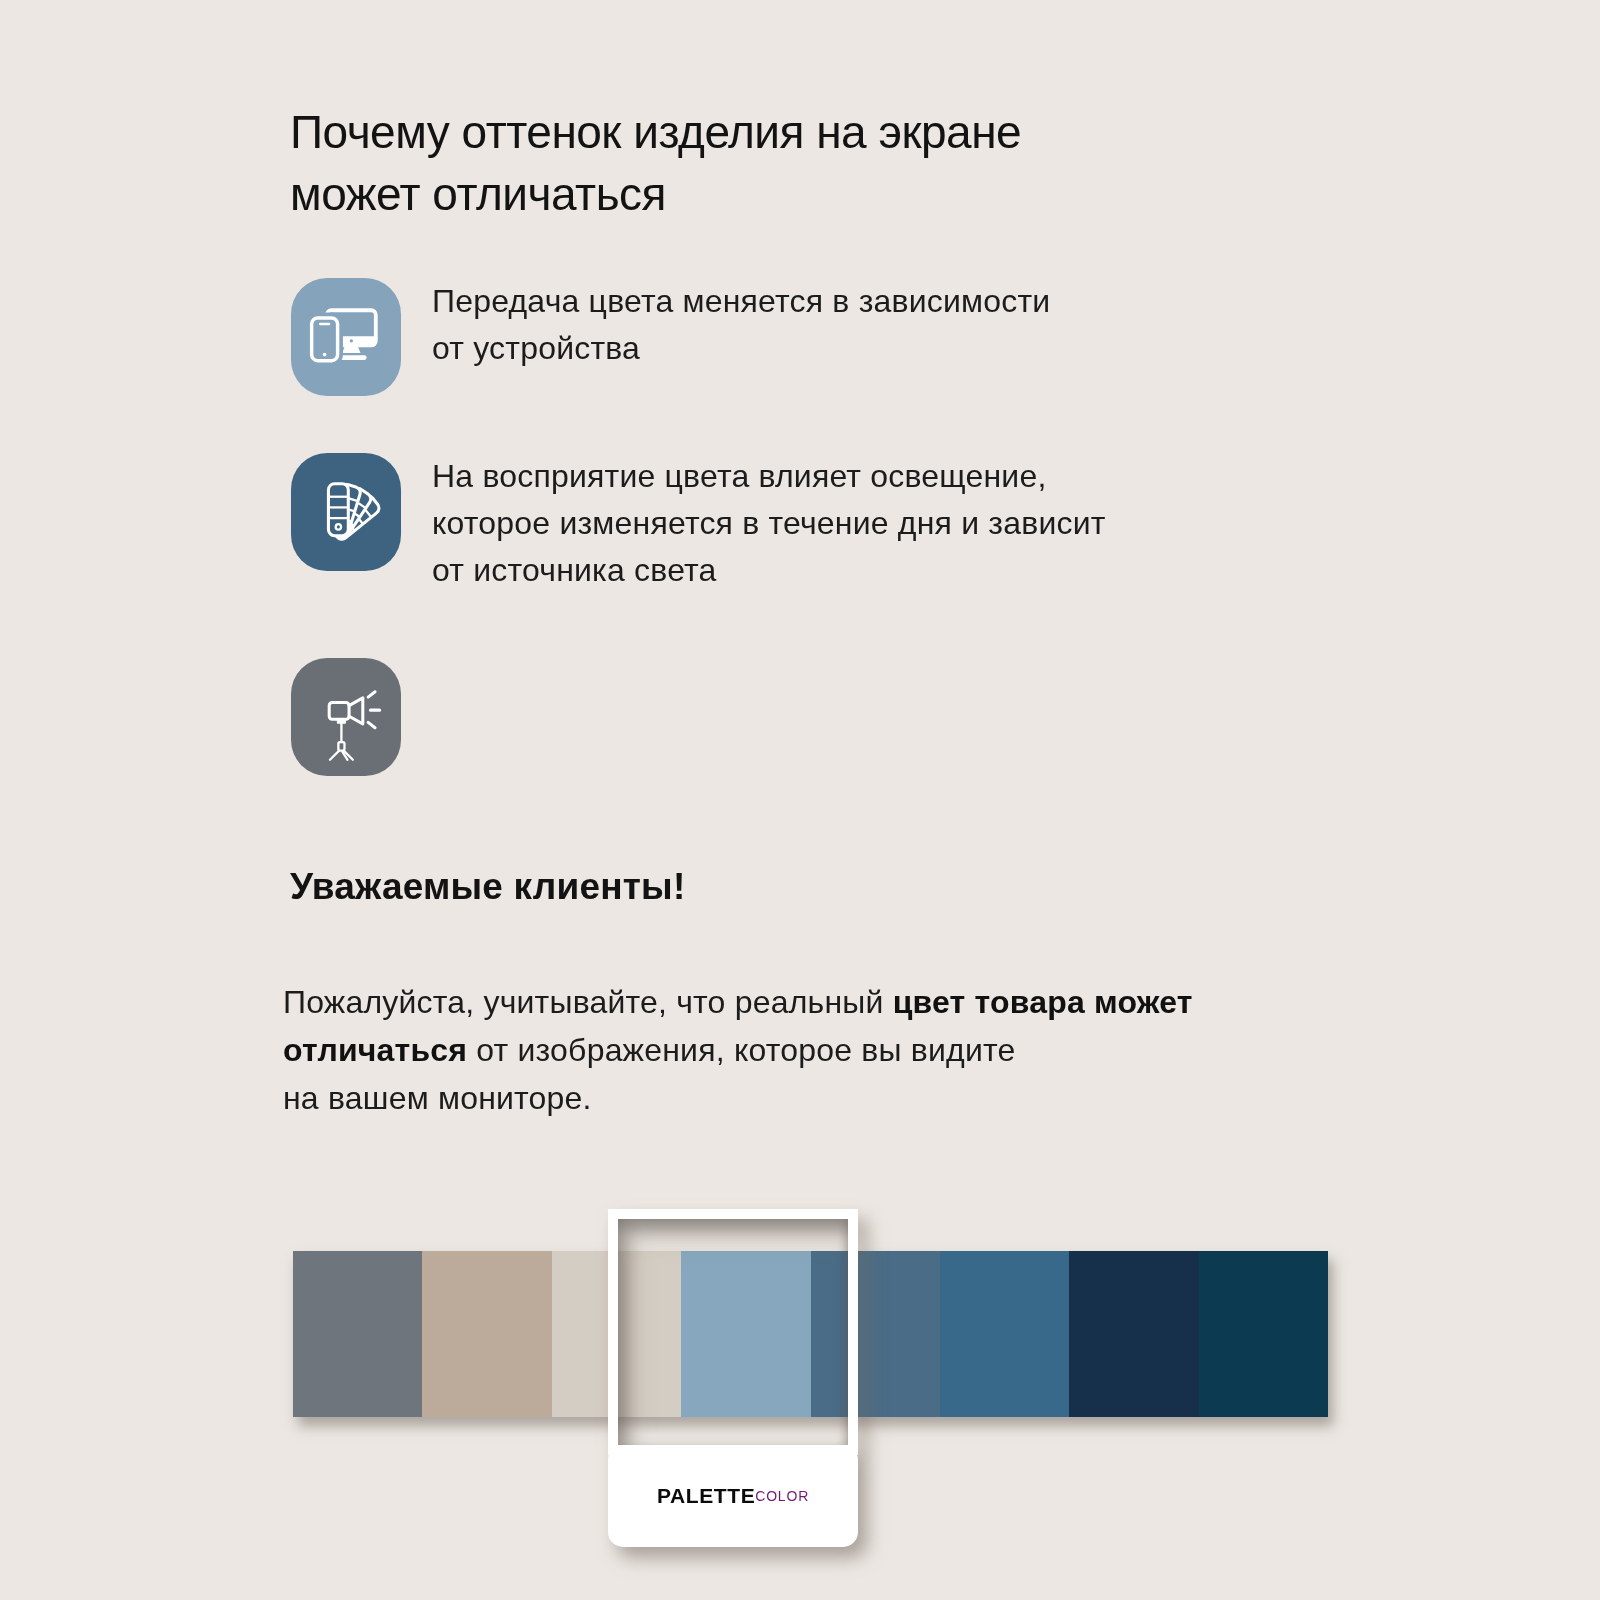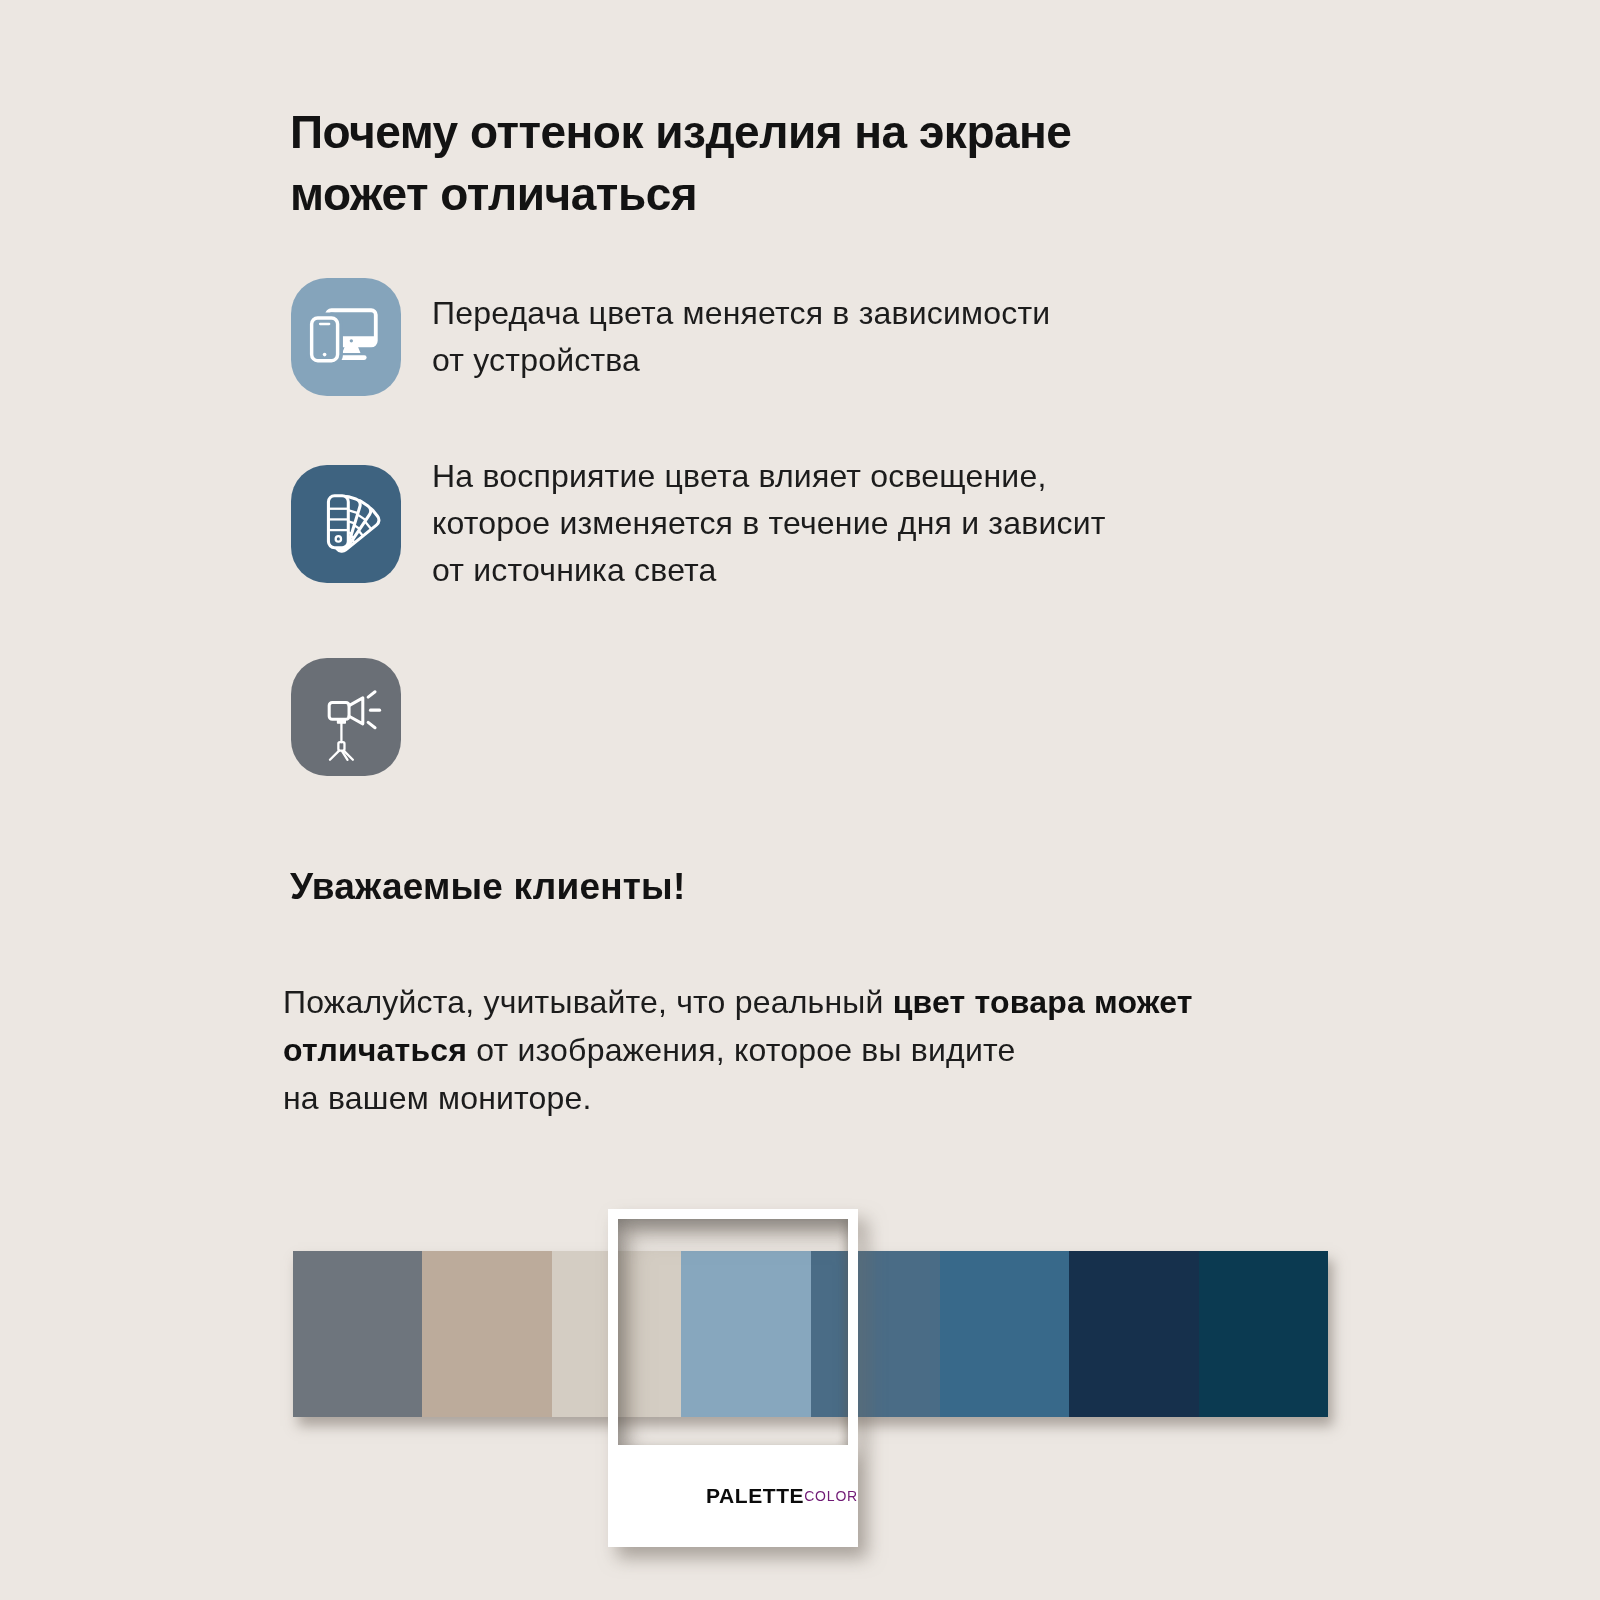--- a/index.html
+++ b/index.html
@@ -5,26 +5,26 @@
   html, body { margin: 0; padding: 0; }
   body {
     width: 1600px; height: 1600px; position: relative; overflow: hidden;
     font-family: "Liberation Sans", sans-serif;
   }
   .page {
     position: absolute; inset: 0;
   }
   .title {
     position: absolute; left: 290px; top: 70px;
-    font-size: 46px; font-weight: 700; line-height: 62px;
+    font-size: 46px; font-weight: 400; line-height: 62px;
     color: #131313; letter-spacing: -0.5px; white-space: pre-line;
   }
   .reason {
     position: absolute; left: 291px;
-    display: flex; align-items: center; gap: 31px;
+    display: flex; align-items: flex-start; gap: 31px;
   }
   .reason-1 { top: 278px; }
   .reason-2 { top: 453px; }
   .reason-3 { top: 658px; }
   .squircle {
     width: 110px; height: 118px; border-radius: 36px; flex: none;
     display: flex; align-items: center; justify-content: center;
   }
   .squircle svg { display: block; }
   .reason-text {
@@ -56,21 +56,21 @@
     position: absolute; top: 0; left: 0; width: 230px; height: 226px;
     border: 10px solid #ffffff;
     box-shadow:
       inset 0 12px 14px -4px rgba(80, 75, 70, 0.5),
       inset 12px 0 14px -6px rgba(80, 75, 70, 0.32),
       inset -8px 0 10px -6px rgba(80, 75, 70, 0.22);
   }
   .frame-label {
     position: absolute; top: 236px; left: 0; width: 250px; height: 102px;
     background: #ffffff;
-    display: flex; align-items: center; justify-content: flex-end; 
+    display: flex; align-items: center; justify-content: center;  border-radius: 15px;
   }
   .label-primary {
     font-size: 21px; font-weight: 700; color: #0b0b0b; letter-spacing: 0.6px;
   }
   .label-secondary {
     font-size: 14px; font-weight: 400; color: #701a75; letter-spacing: 0.8px;
   }
 </style>
 </head>
 <body>

